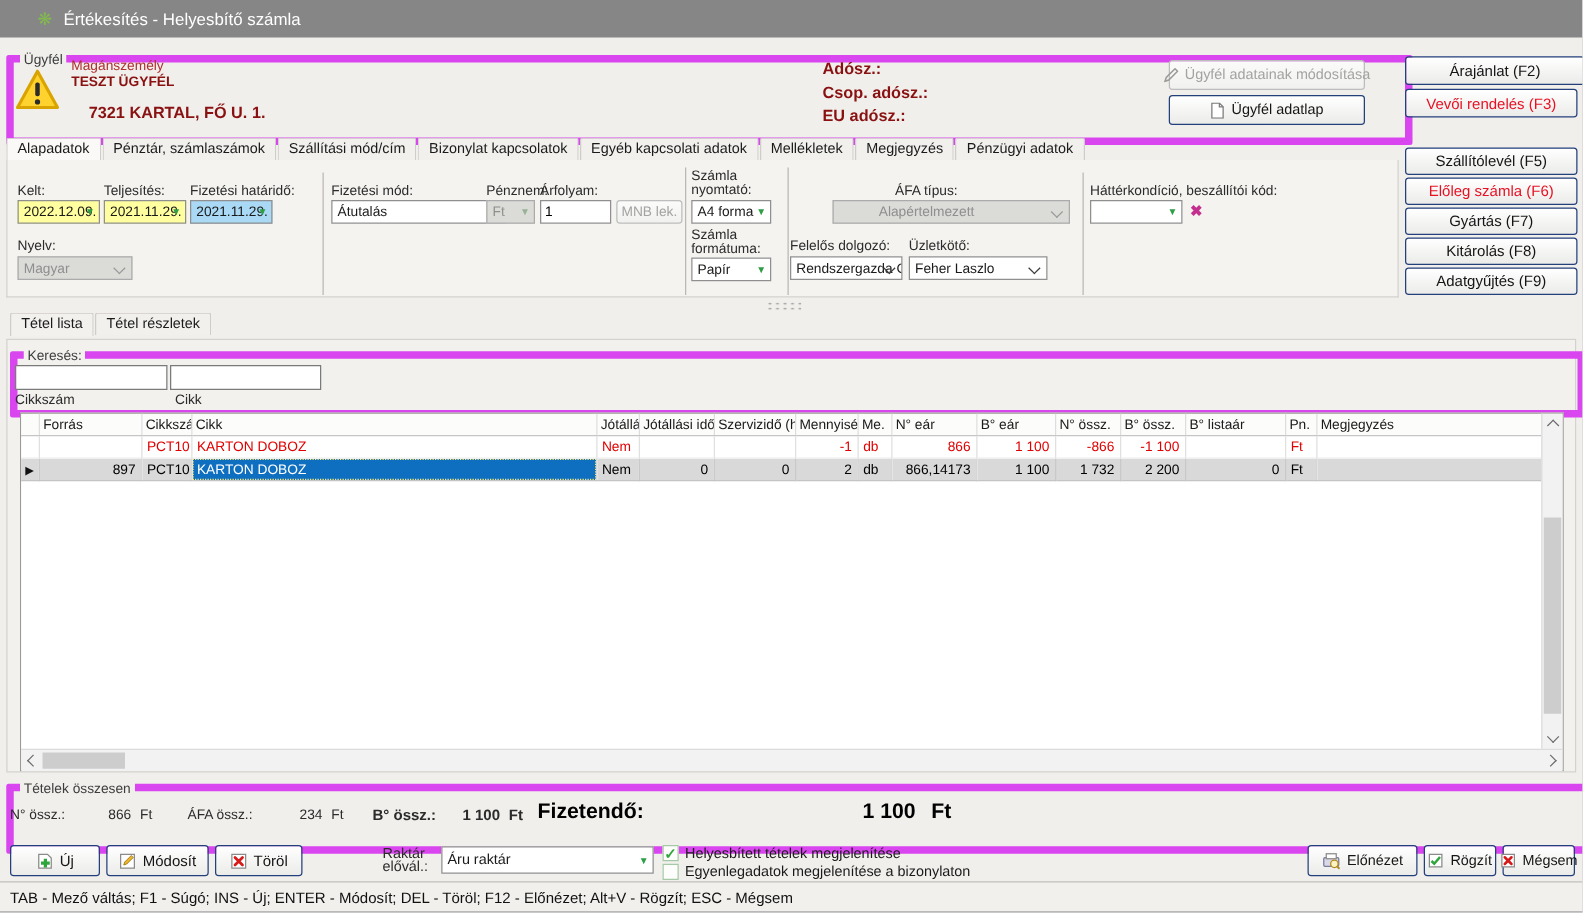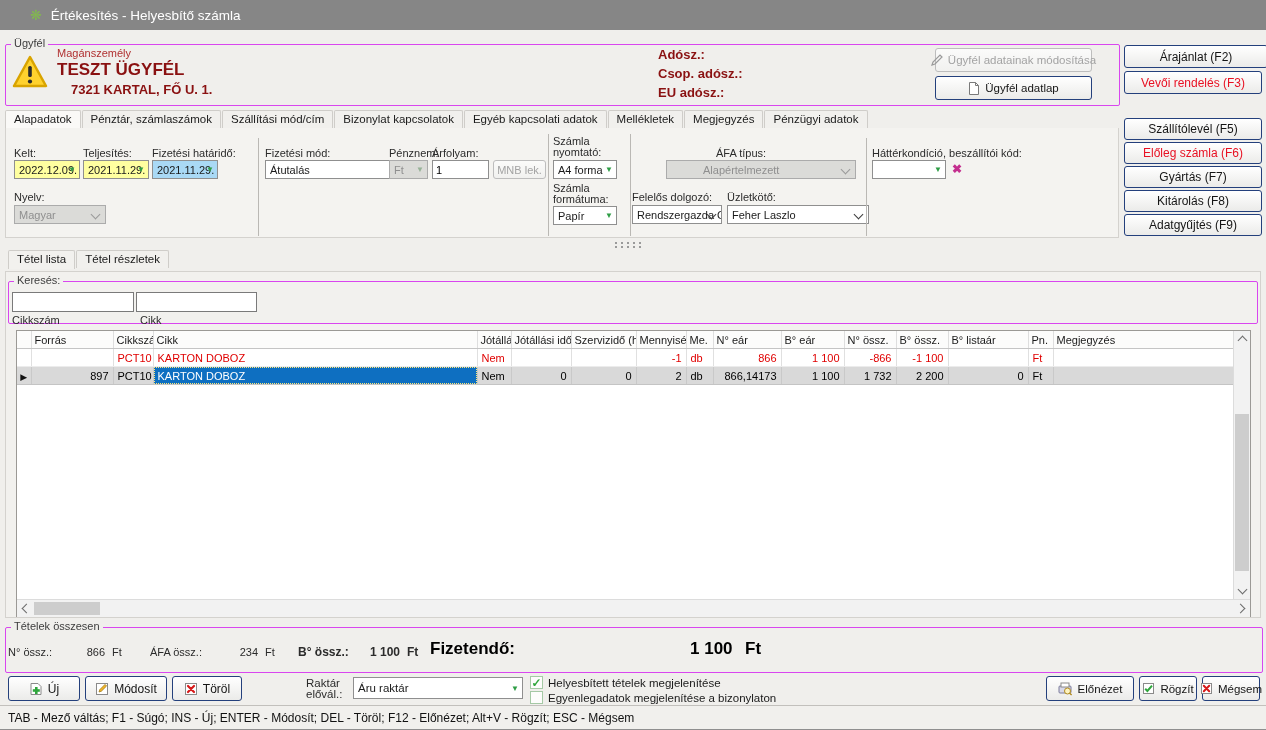--- a/index.html
+++ b/index.html
@@ -3,21 +3,21 @@
 <meta charset="utf-8">
 <style>
   html,body{margin:0;padding:0;background:#d0d0d0;}
   .window{position:relative;width:1266px;height:730px;background:#f0efec;font-family:"Liberation Sans",sans-serif;font-size:12px;color:#1a1a1a;overflow:hidden;border-bottom:1px solid #8f8f8f;box-sizing:border-box;}
   .abs{position:absolute;}
   
   .titlebar{position:absolute;left:0;top:0;width:100%;height:30px;background:#868686;color:#fff;display:flex;align-items:center;font-size:13.5px;}
   .app-icon{margin-left:30px;color:#82b94e;font-size:14px;line-height:1;}
   .title-text{margin-left:9px;}
   
-  .group-frame{position:absolute;border:1px solid #d946ef;border-radius:2px;text-align:right;}
+  .group-frame{position:absolute;border:6px solid #d946ef;border-radius:2px;text-align:right;}
   .glabel{position:absolute;top:-8px;left:5px;padding:0 3px;font-size:11px;color:#3d3d3d;background:#f0efec;white-space:nowrap;}
   
   .btn{position:absolute;display:flex;align-items:center;justify-content:center;gap:5px;background:linear-gradient(#ffffff,#ebebe9);border:1px solid #24407c;border-radius:3px;font-size:12px;color:#151515;box-sizing:border-box;cursor:pointer;white-space:nowrap;}
   .btn.red-text{color:#e81123;}
   .btn.disabled{border-color:#bdbdbd;color:#a3a3a3;background:linear-gradient(#fbfbfa,#f1f1ef);}
   .btn.small{font-size:11.5px;}
   
   .maroon{color:#8a1111;font-weight:bold;}
   
   .tabstrip{position:absolute;display:flex;align-items:flex-end;border-bottom:1px solid #cfcdc9;}
@@ -83,21 +83,21 @@
     <span class="glabel">Ügyfél</span>
   </div>
   <div class="abs" style="left:12px;top:54px;">
     <svg width="36" height="36" viewBox="0 0 36 36">
       <path d="M18 3 L34 32 L2 32 Z" fill="#ffd22e" stroke="#d9a400" stroke-width="2.5" stroke-linejoin="round"></path>
       <rect x="16.2" y="12" width="3.6" height="11" rx="1.6" fill="#2b2b2b"></rect>
       <circle cx="18" cy="27.5" r="2.1" fill="#2b2b2b"></circle>
     </svg>
   </div>
   <span class="abs" style="left:57px;top:47px;font-size:11px;color:#b03030;">Magánszemély</span>
-  <span class="abs maroon" style="left:57px;top:60px;font-size:17px;">TESZT ÜGYFÉL</span>
+  <span class="abs maroon" style="left:57px;top:60px;font-size:11px;">TESZT ÜGYFÉL</span>
   <span class="abs maroon" style="left:71px;top:82px;font-size:13px;">7321 KARTAL, FŐ U. 1.</span>
 
   <span class="abs maroon" style="left:658px;top:47px;font-size:13px;">Adósz.:</span>
   <span class="abs maroon" style="left:658px;top:66px;font-size:13px;">Csop. adósz.:</span>
   <span class="abs maroon" style="left:658px;top:85px;font-size:13px;">EU adósz.:</span>
 
   <div class="btn small disabled" style="left:935px;top:48px;width:157px;height:24px;">
     <span>
         <svg width="12" height="12" viewBox="0 0 12 12">
           <path d="M1 11 L2 8 L9 1 L11 3 L4 10 Z" fill="none" stroke="#9a9a9a" stroke-width="1.2"></path>
@@ -208,21 +208,21 @@
   <div class="combo disabled" style="left:666px;top:160px;width:190px;padding-left:36px;">
       <span>Alapértelmezett</span>
       <span class="chev"></span>
     </div>
   <span class="flabel" style="left:632px;top:191px;">Felelős dolgozó:</span>
   <div class="combo" style="left:632px;top:205px;width:90px;">
       <span>Rendszergazda Gé</span>
       <span class="chev"></span>
     </div>
   <span class="flabel" style="left:727px;top:191px;">Üzletkötő:</span>
-  <div class="combo" style="left:727px;top:205px;width:142px;">
+  <div class="combo" style="left:727px;top:205px;width:111px;">
       <span>Feher Laszlo</span>
       <span class="chev"></span>
     </div>
 
   <div class="vsep" style="left:866px;top:138px;height:98px;"></div>
 
   <span class="flabel" style="left:872px;top:147px;">Háttérkondíció, beszállítói kód:</span>
   <div class="combo" style="left:872px;top:160px;width:74px;">
       <span></span>
       <span class="garr">▼</span>

